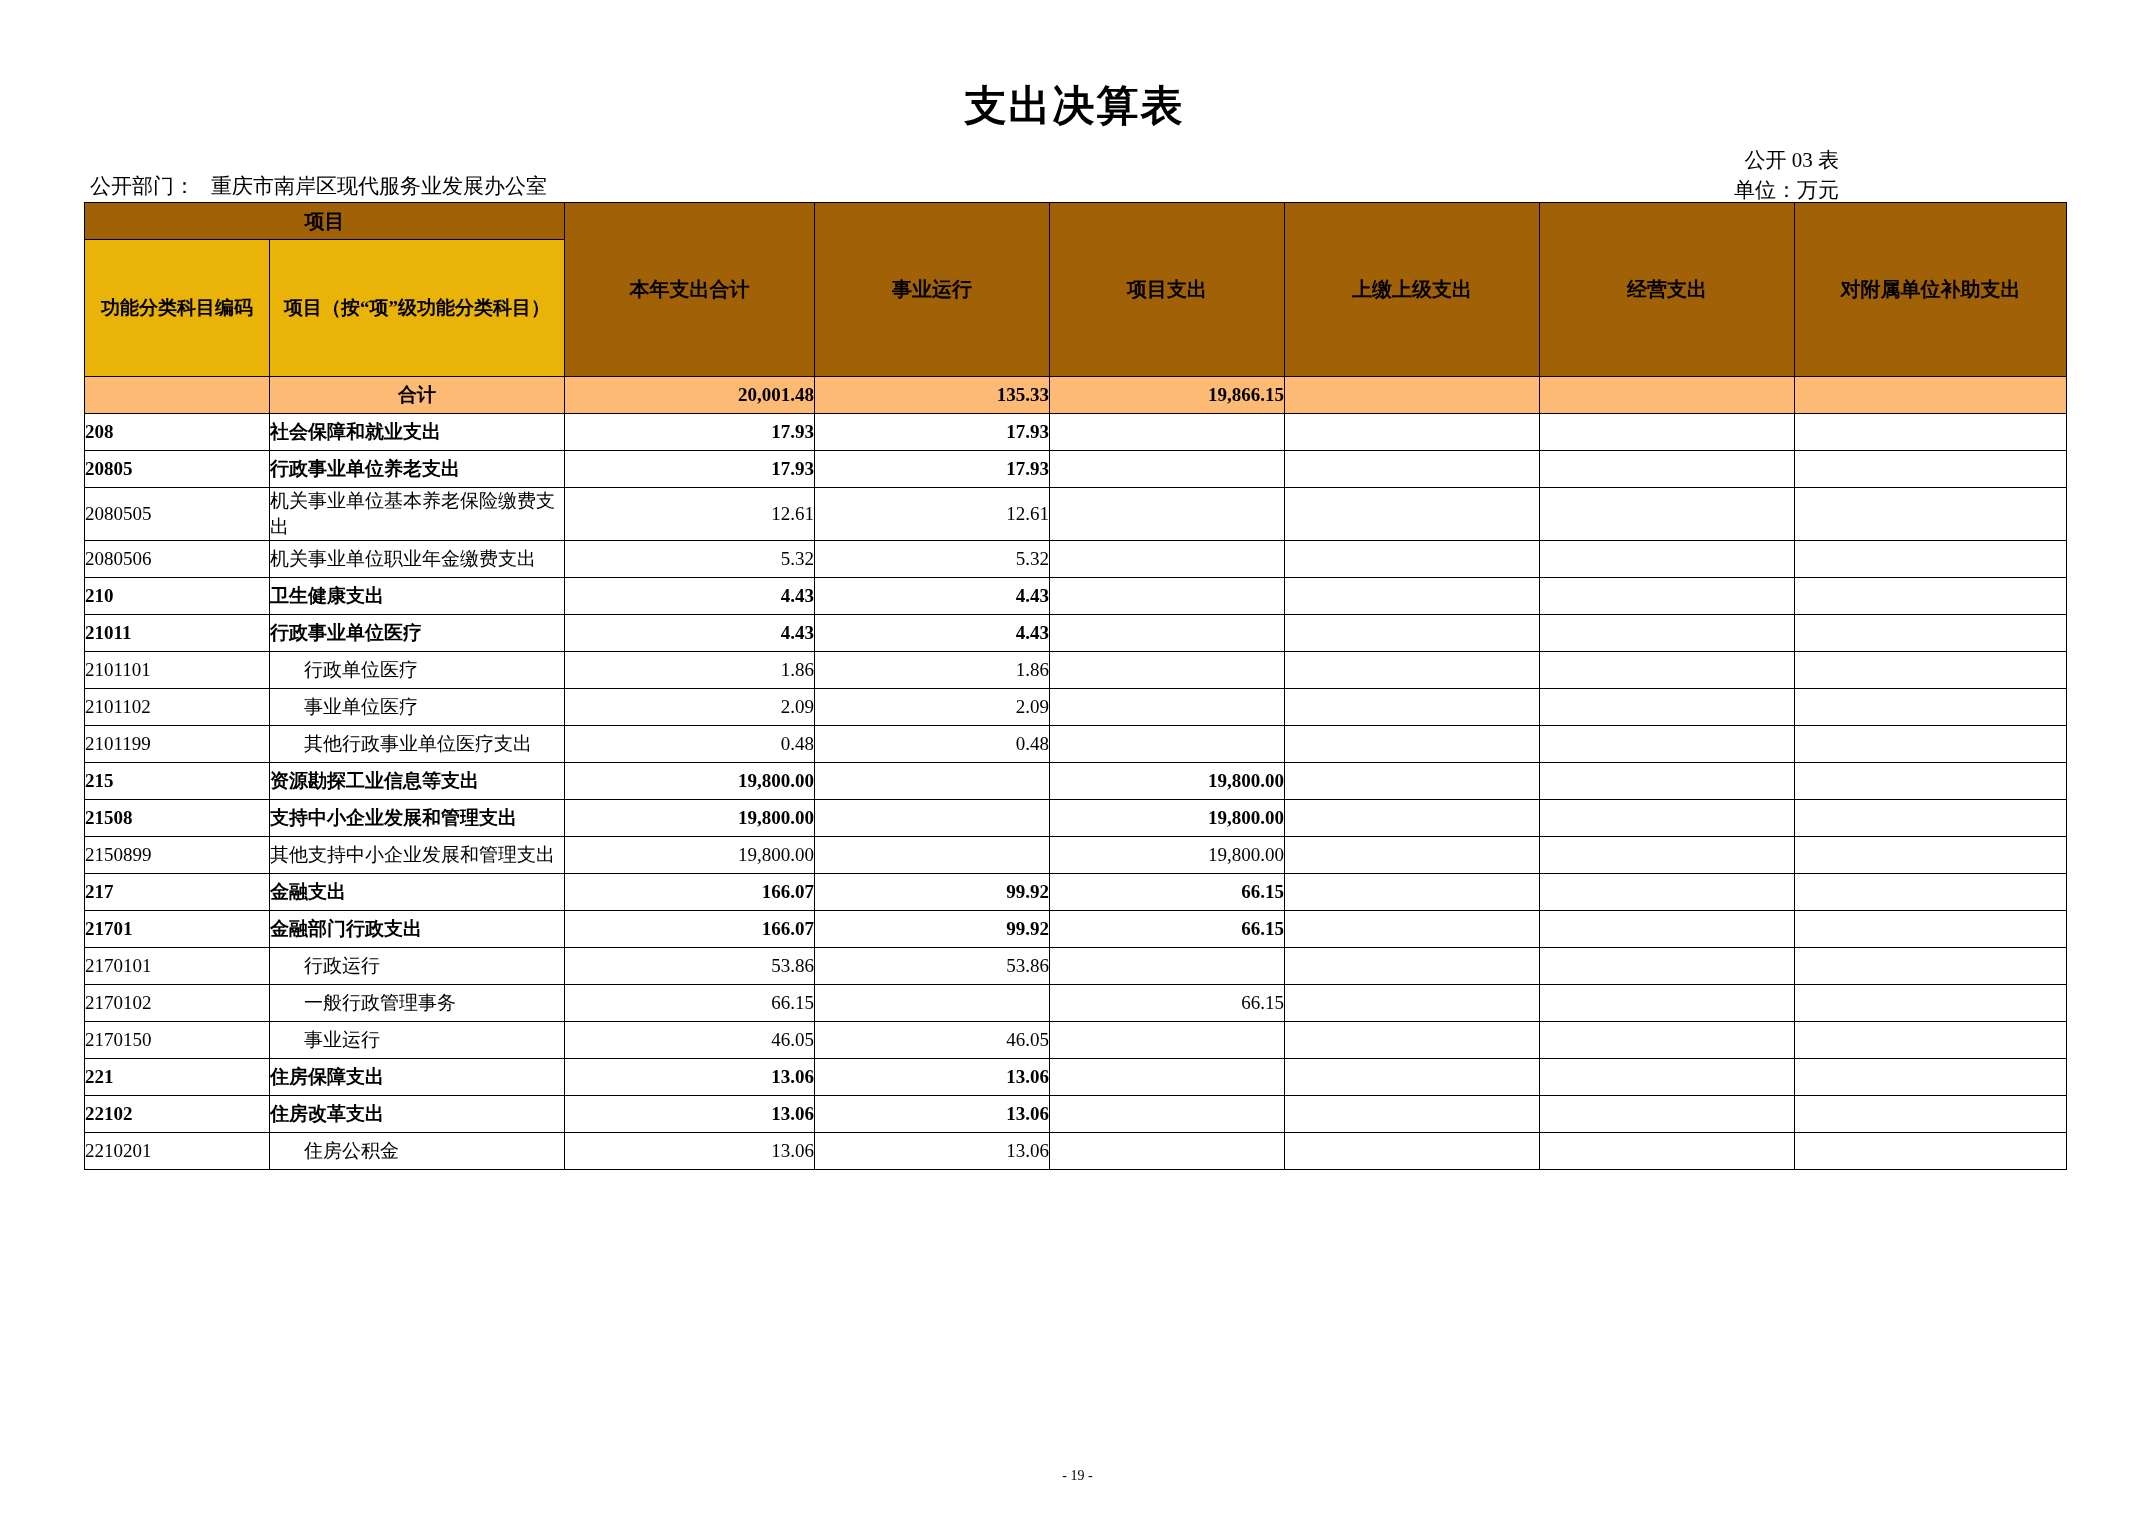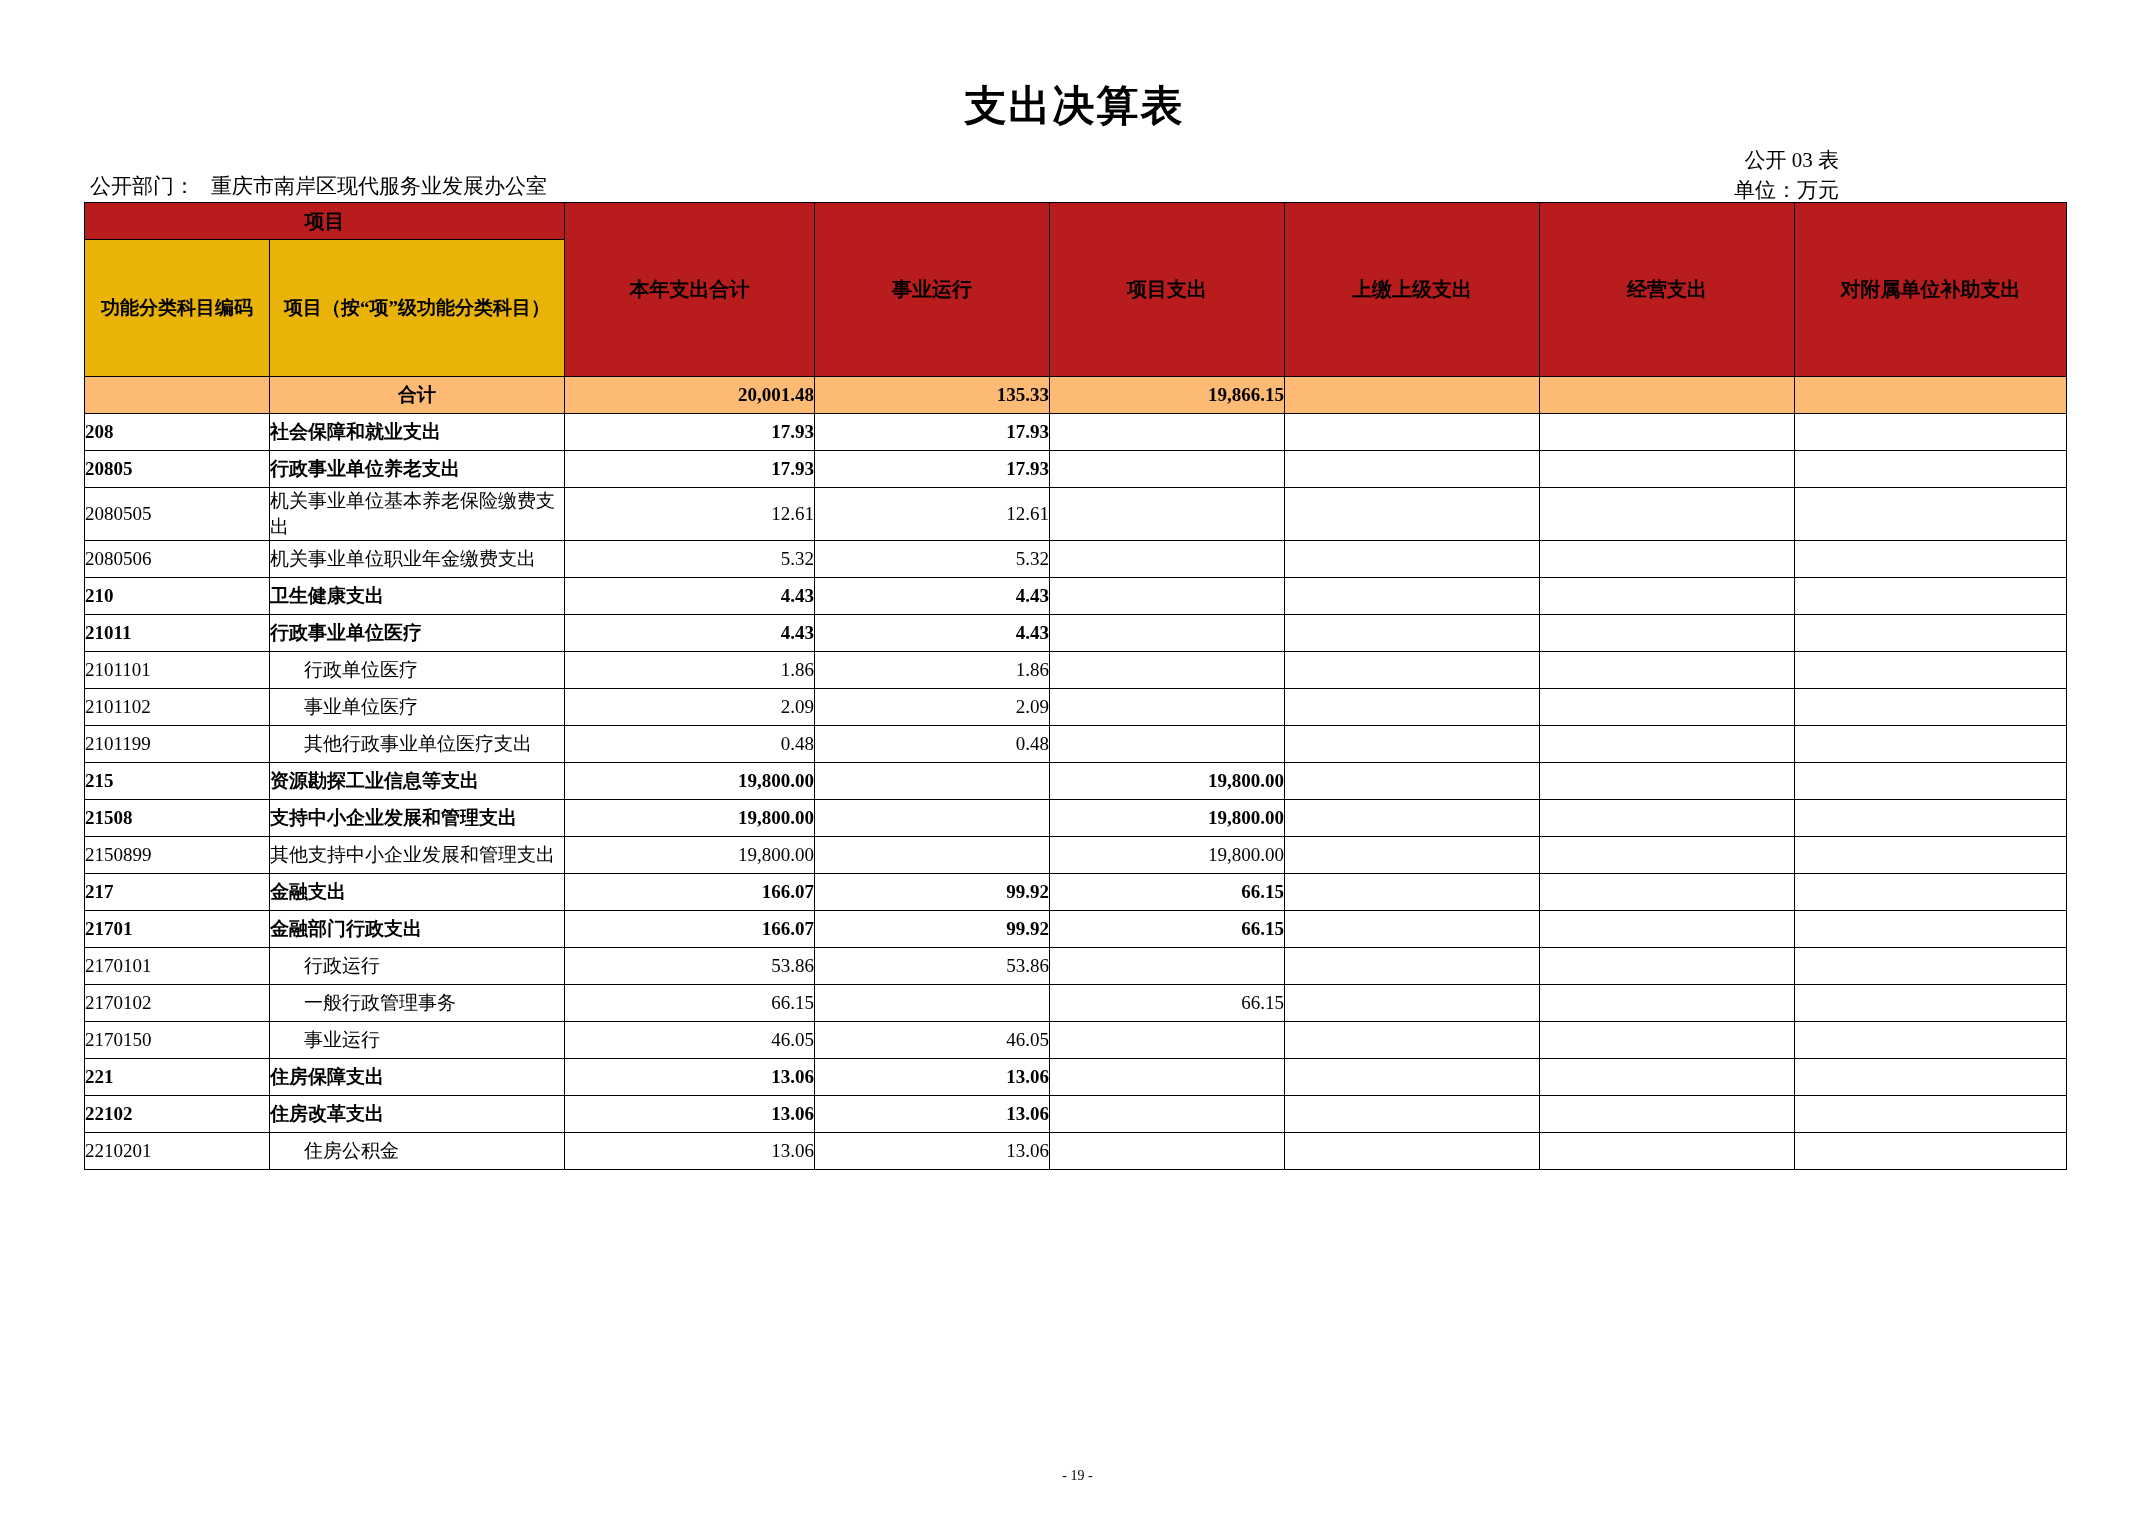--- a/index.html
+++ b/index.html
@@ -58,21 +58,21 @@
     table-layout: fixed;
     width: 1982px;
     font-size: 19px;
   }
   table.main td, table.main th {
     border: 1px solid #000000;
     padding: 0;
     vertical-align: middle;
   }
   .hdr {
-    background: #b91c1c;
+    background: #a16207;
     text-align: center;
     font-weight: bold;
     font-size: 20px;
   }
   .hdr-sub {
     background: #eab308;
     text-align: center;
     font-weight: bold;
     font-size: 19px;
     height: 100px;

